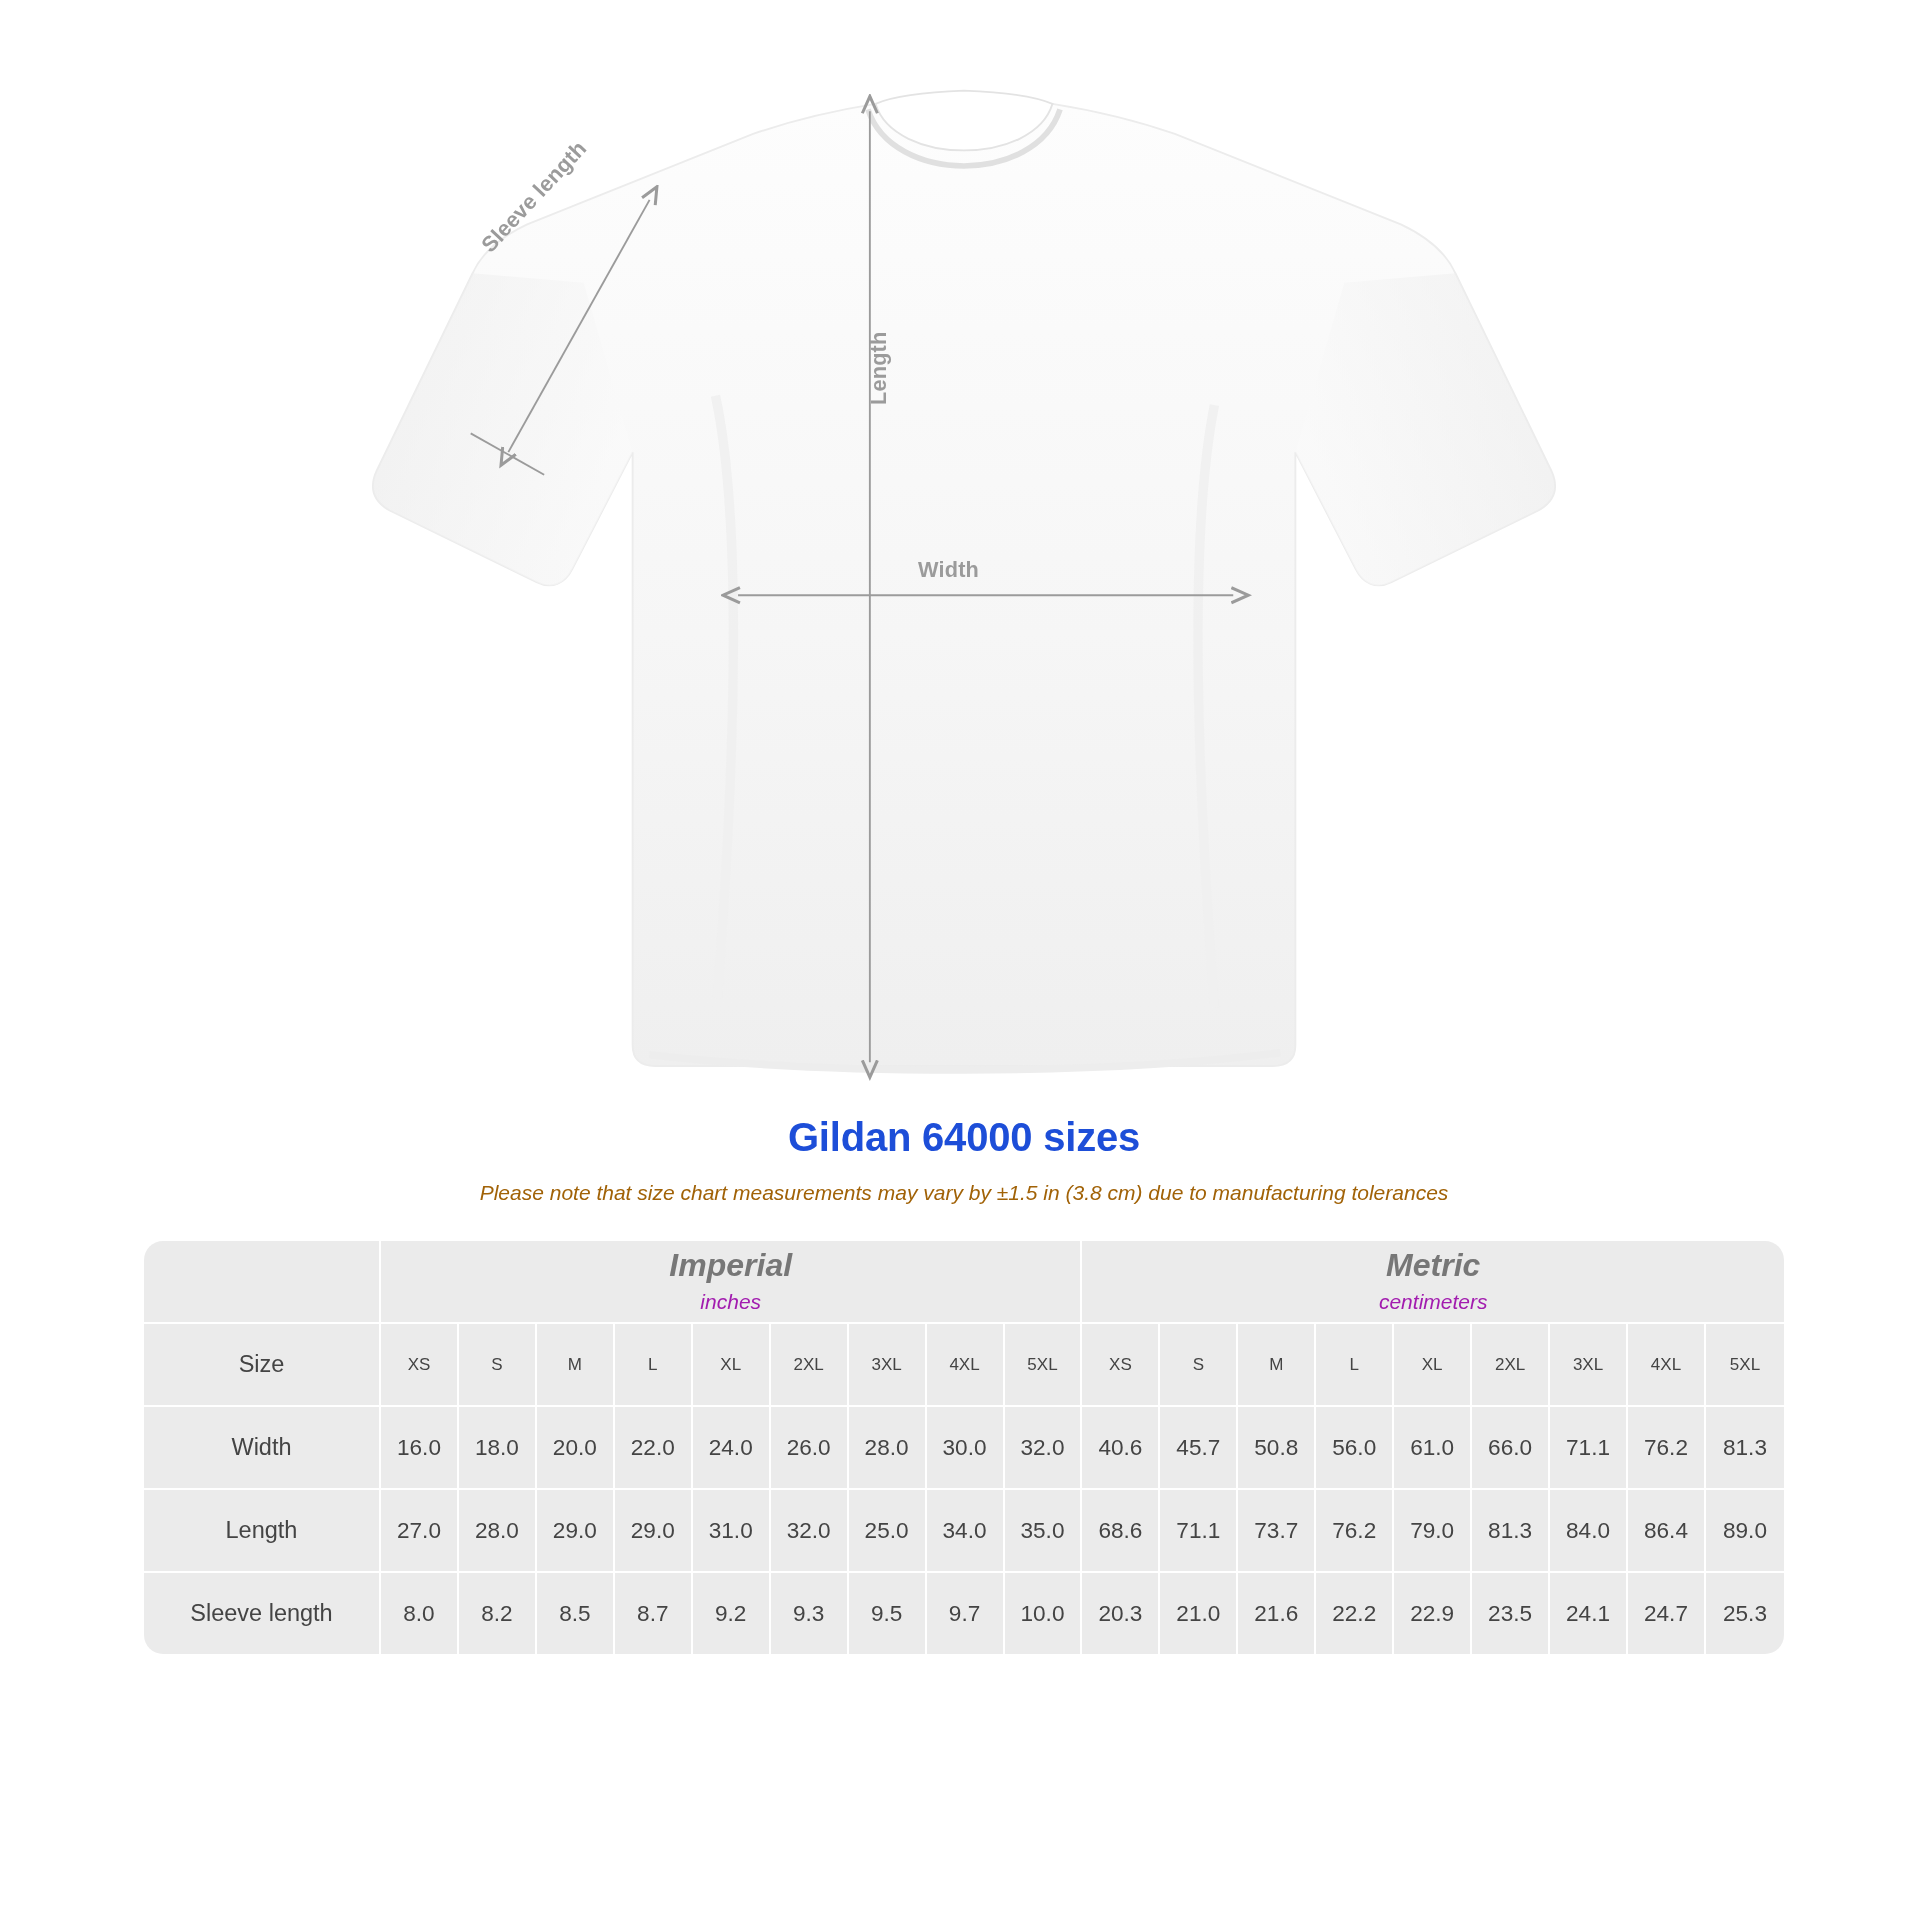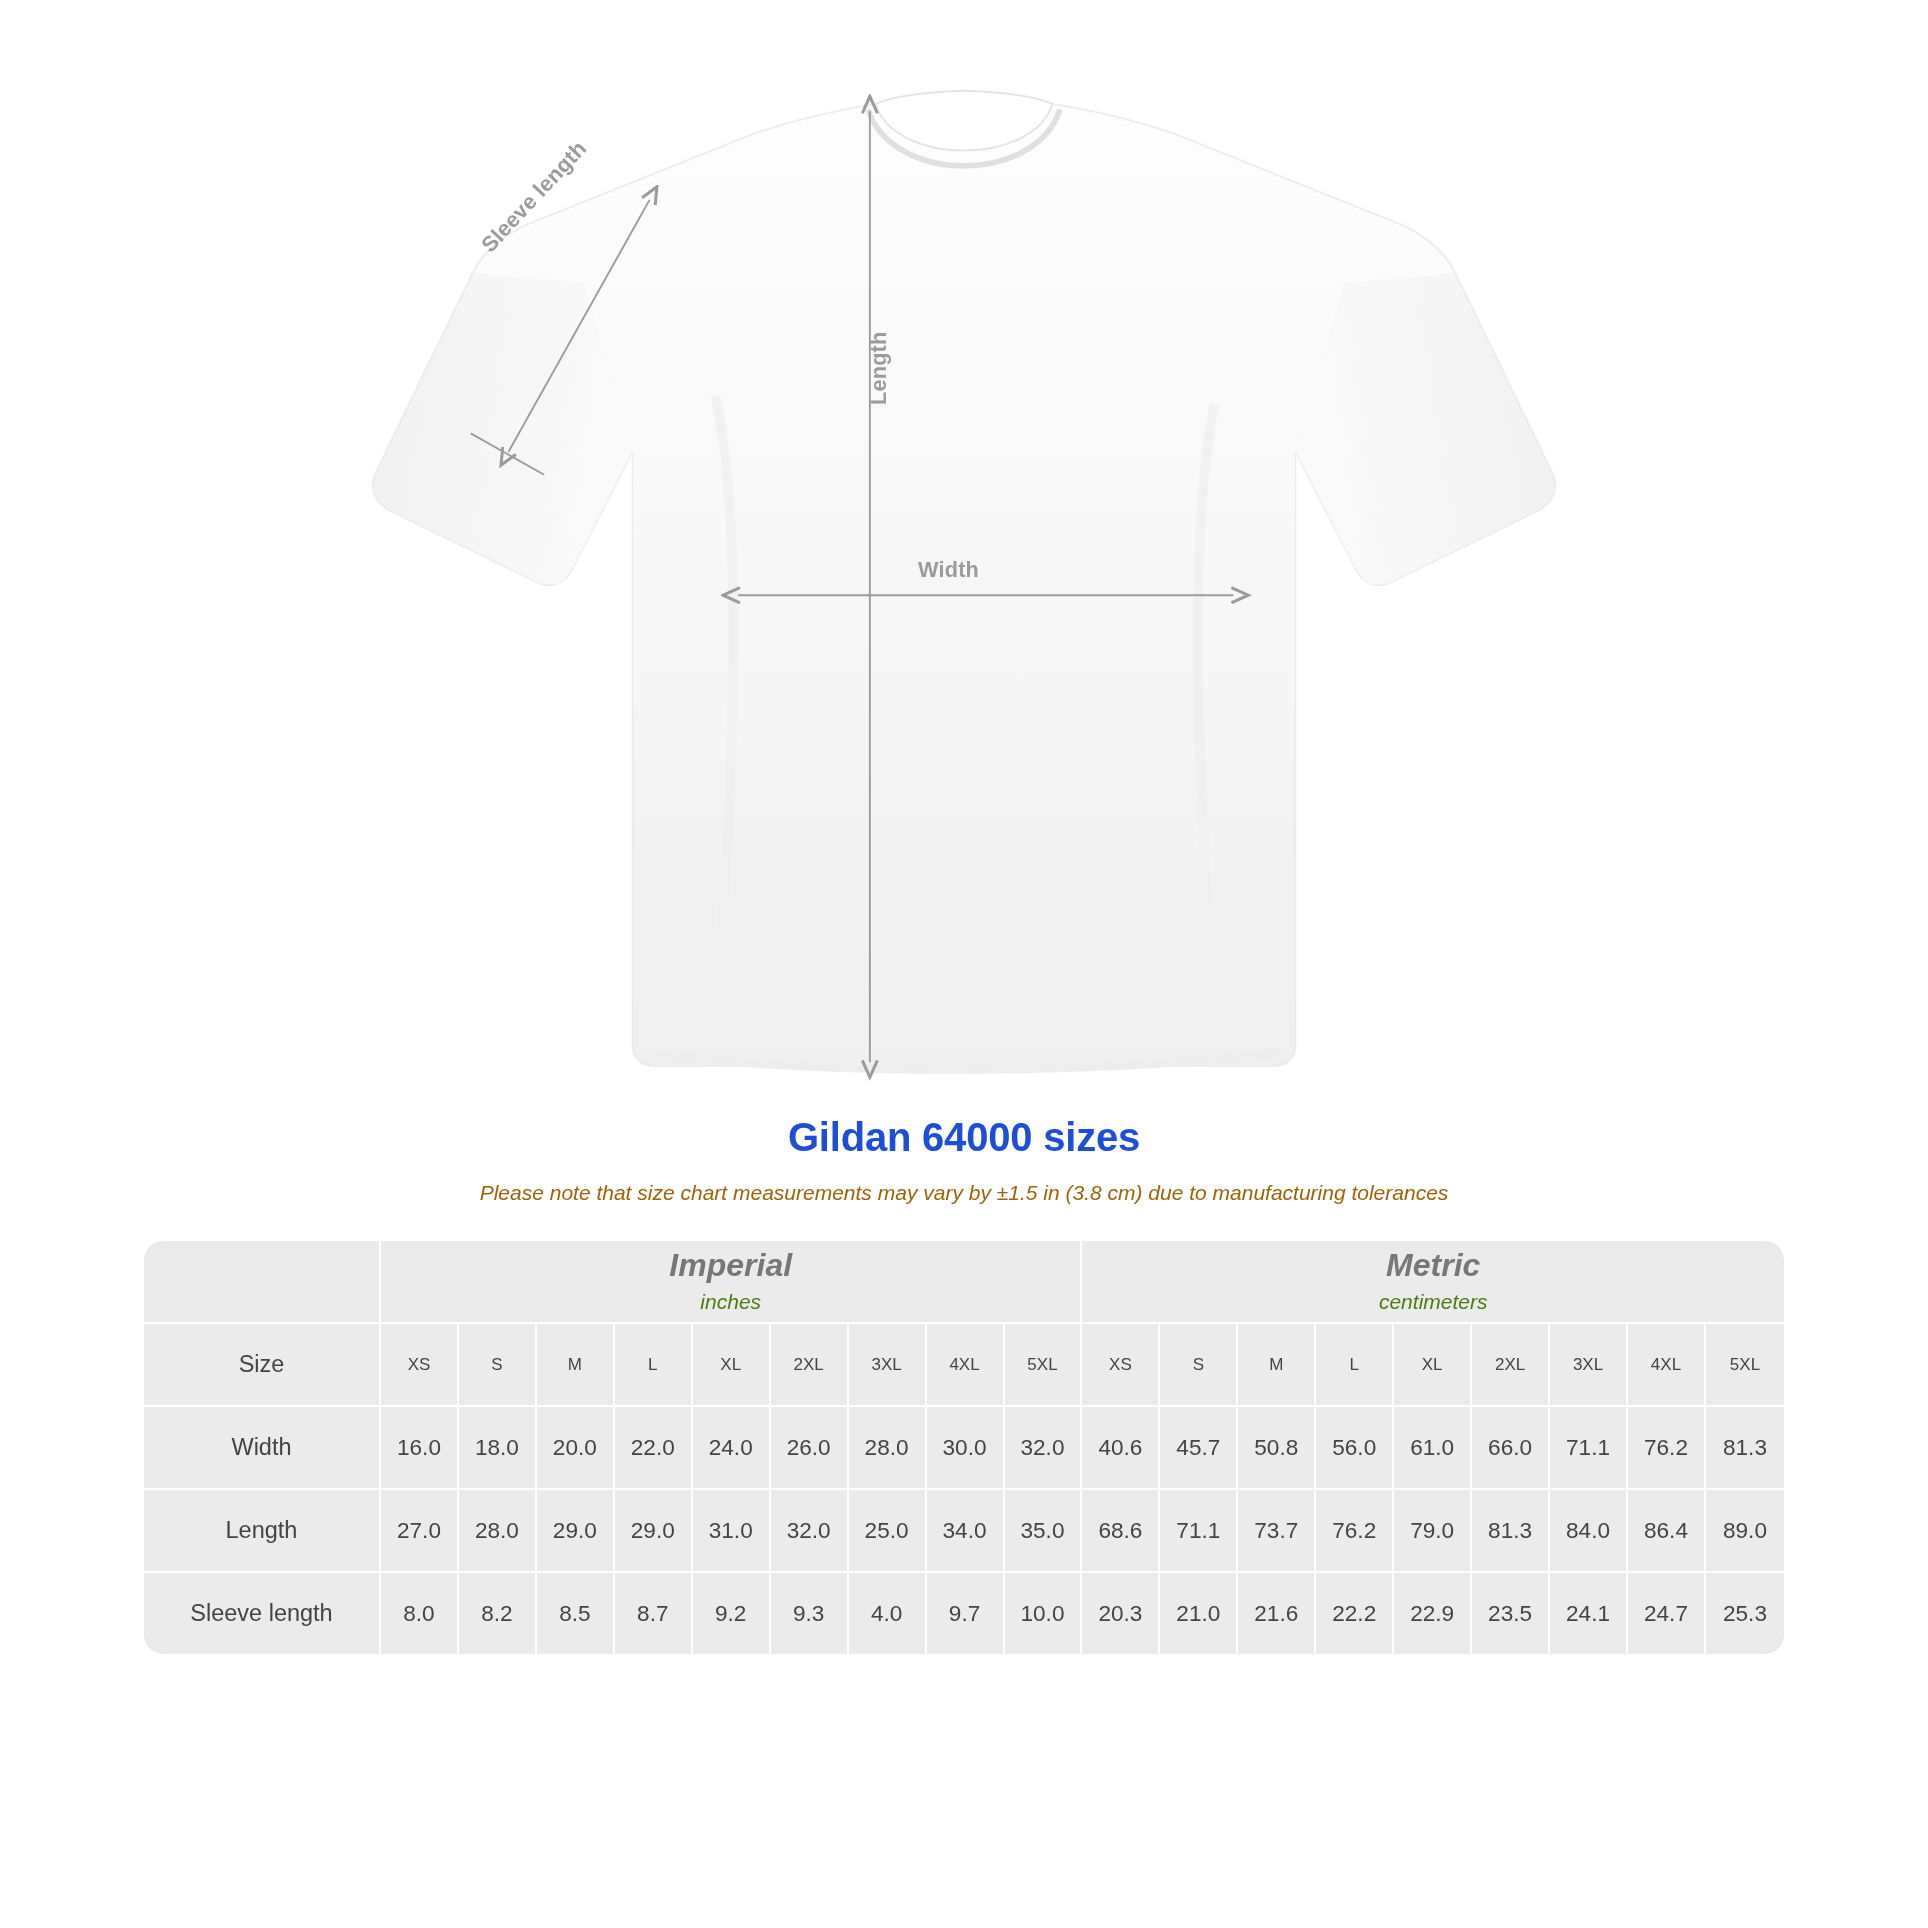--- a/index.html
+++ b/index.html
@@ -123,21 +123,21 @@
   .unit-sys {
     font-size: 32px;
     font-style: italic;
     font-weight: bold;
     color: #777777;
     line-height: 1.25;
   }
   .unit-sub {
     font-size: 21px;
     font-style: italic;
-    color: #4d7c0f;
+    color: #a21caf;
     line-height: 1.6;
   }
   .corner-cell {
     background: #ebebeb;
   }
   .row-head {
     font-weight: bold;
     color: #555555;
     font-size: 23.5px;
   }
@@ -323,21 +323,21 @@
         </tr>
 
         <tr>
           <th class="row-head row-label-wide">Sleeve length</th>
           <td class="val-cell">8.0</td>
           <td class="val-cell">8.2</td>
           <td class="val-cell">8.5</td>
           <td class="val-cell">8.7</td>
           <td class="val-cell">9.2</td>
           <td class="val-cell">9.3</td>
-          <td class="val-cell">4.0</td>
+          <td class="val-cell">9.5</td>
           <td class="val-cell">9.7</td>
           <td class="val-cell">10.0</td>
           <td class="val-cell">20.3</td>
           <td class="val-cell">21.0</td>
           <td class="val-cell">21.6</td>
           <td class="val-cell">22.2</td>
           <td class="val-cell">22.9</td>
           <td class="val-cell">23.5</td>
           <td class="val-cell">24.1</td>
           <td class="val-cell">24.7</td>

